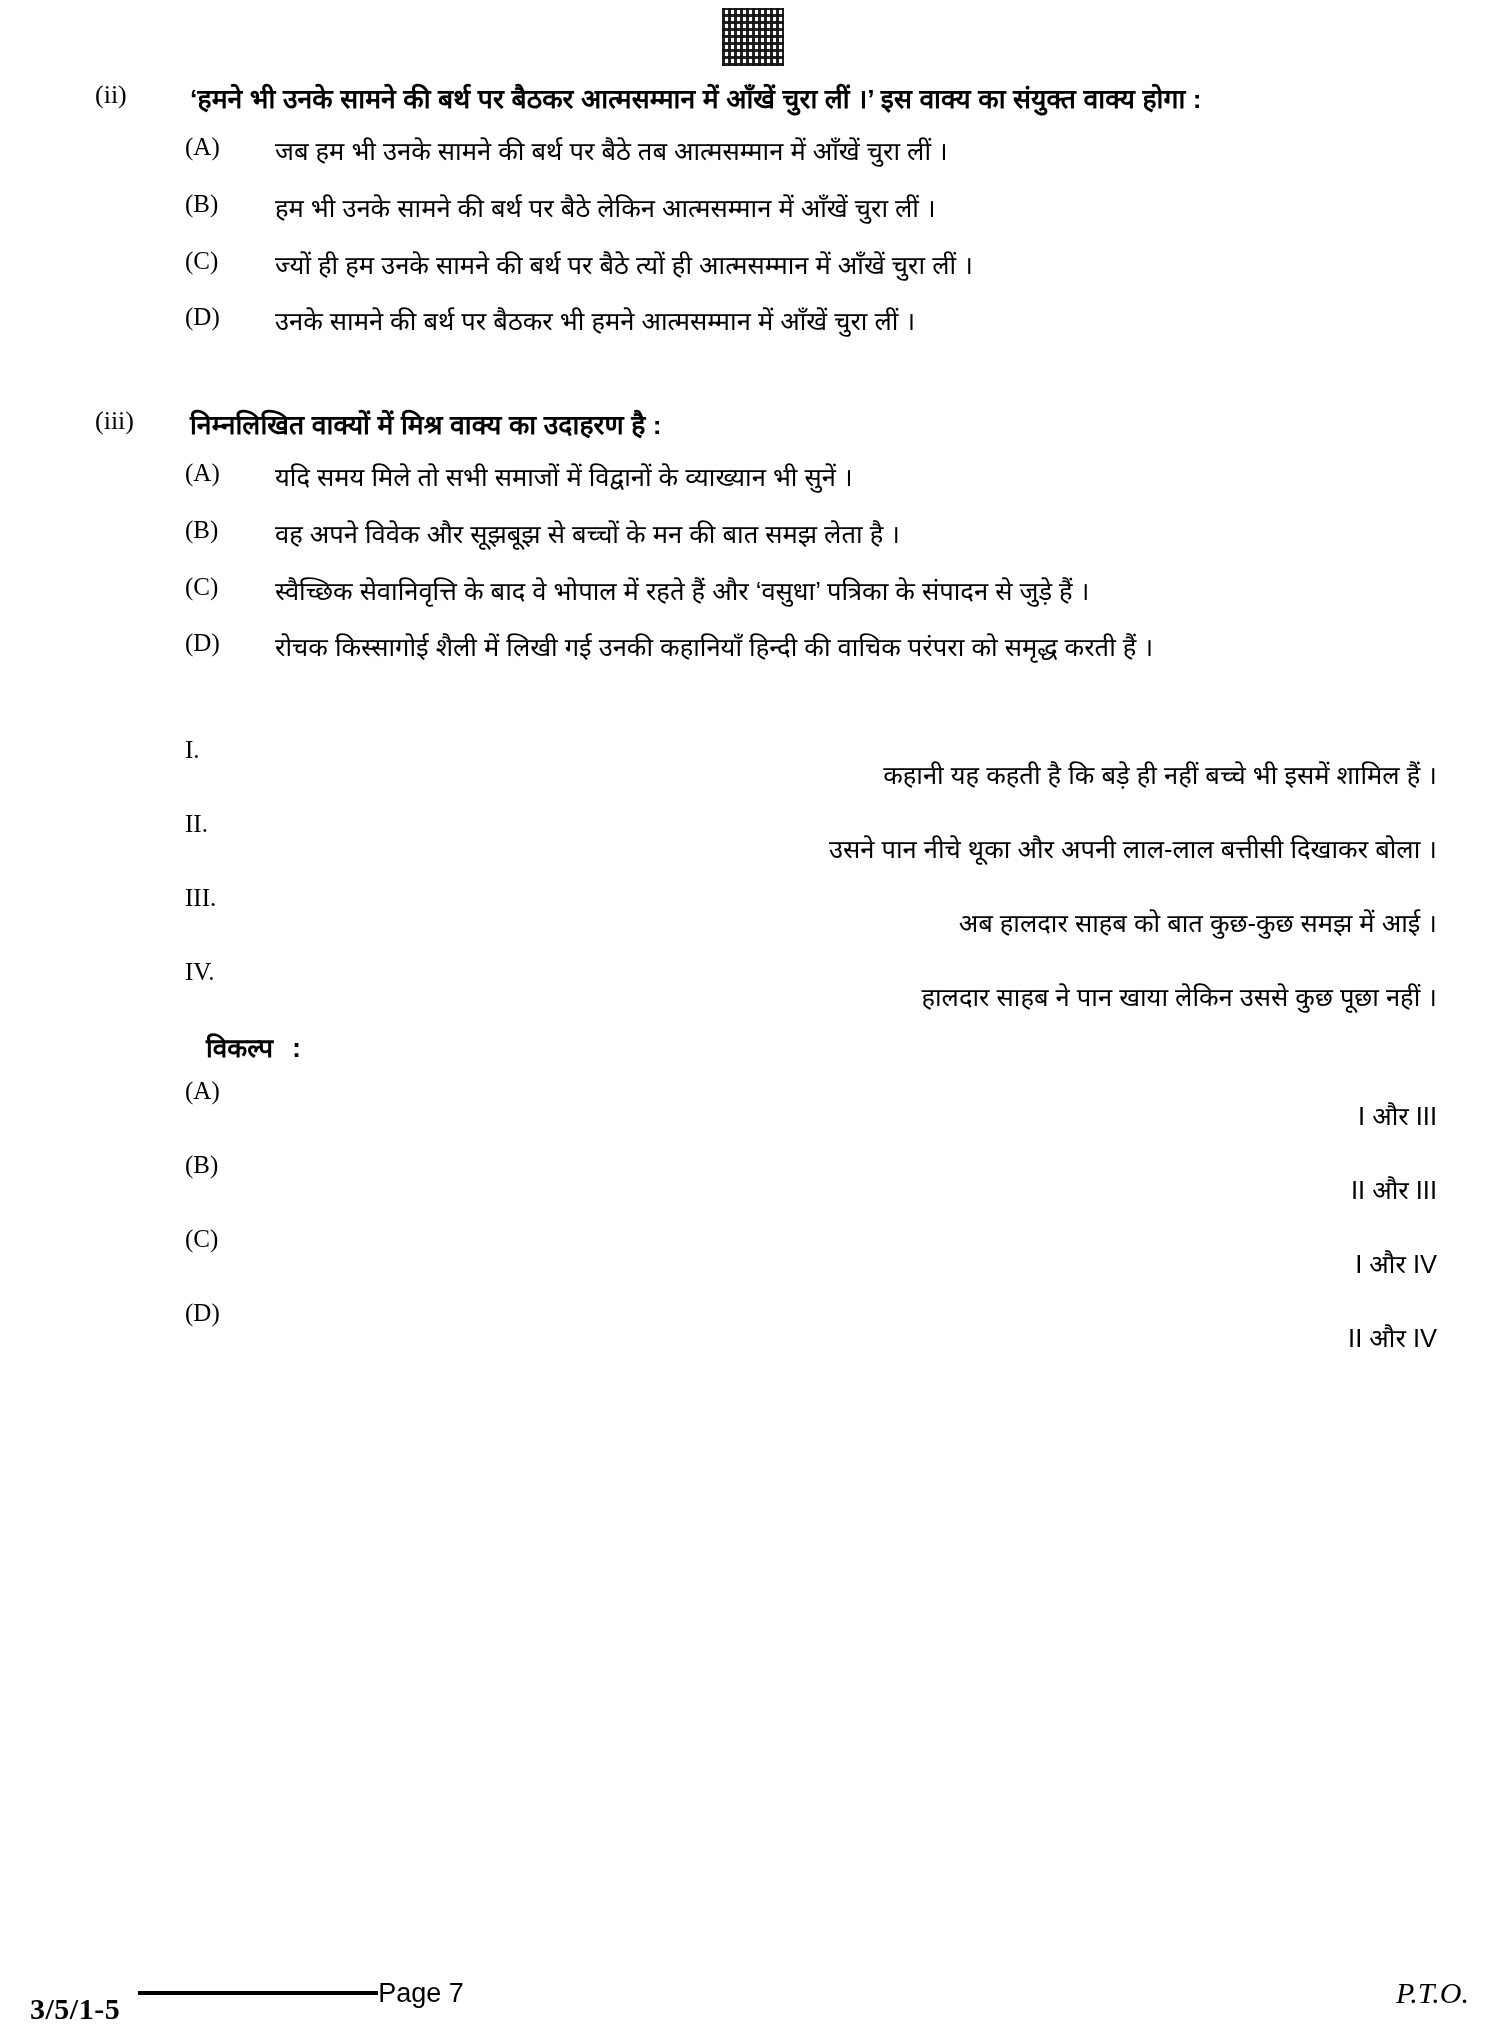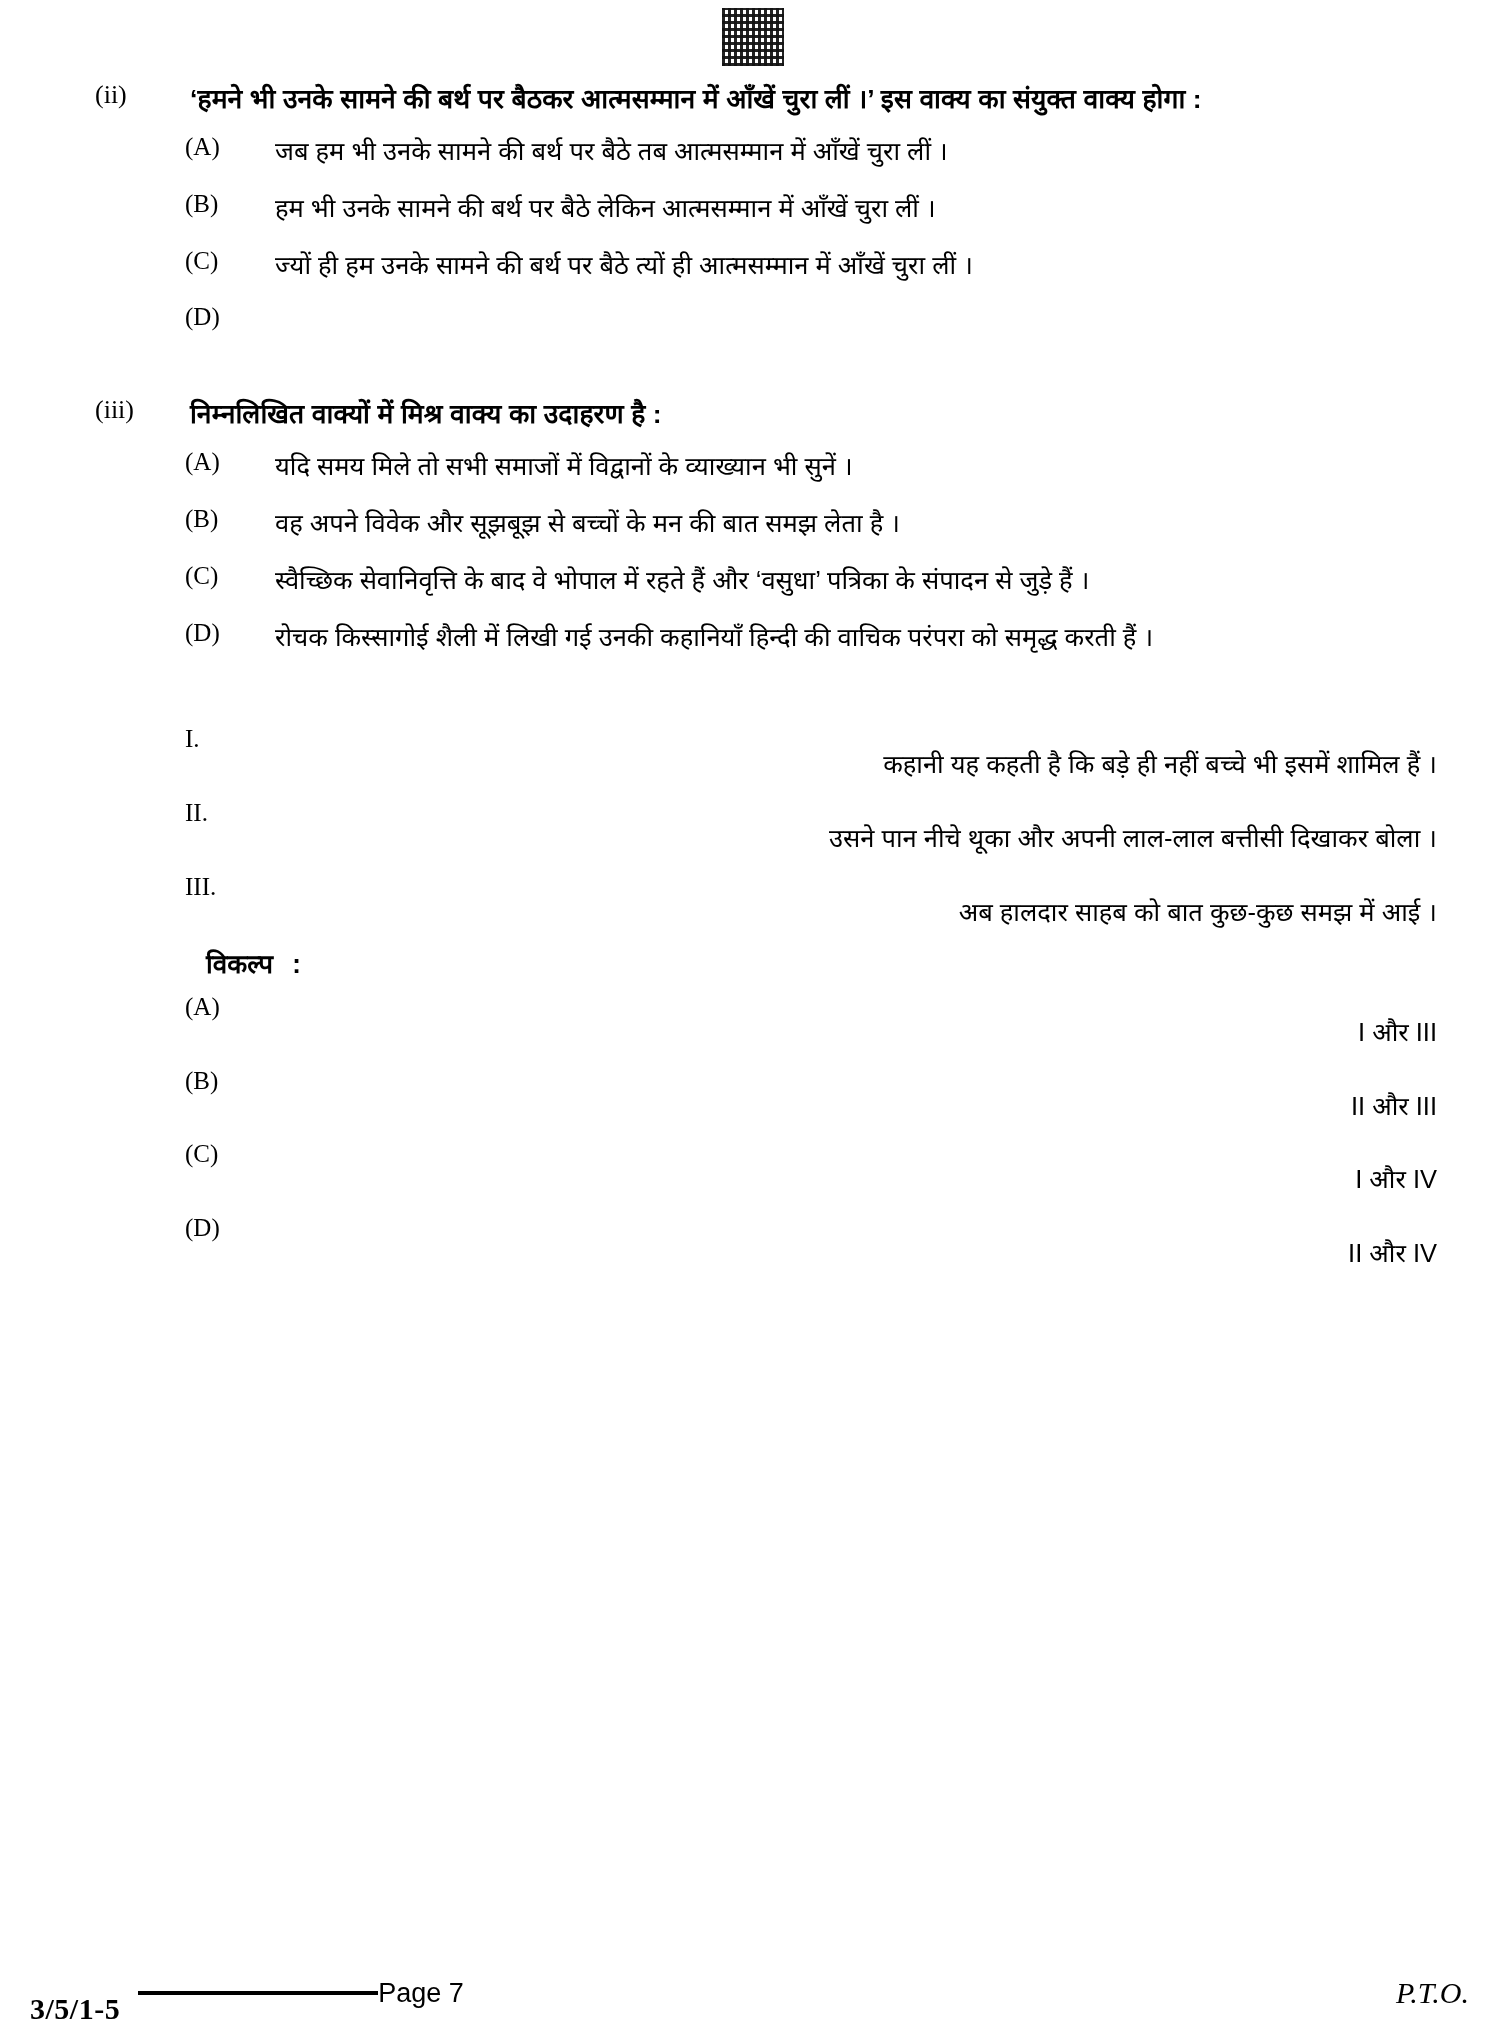--- a/index.html
+++ b/index.html
@@ -184,20 +184,21 @@
       <div class="optrow">
         <div class="optlabel">(B)</div>
         <div class="opttext">हम भी उनके सामने की बर्थ पर बैठे लेकिन आत्मसम्मान में आँखें चुरा लीं ।</div>
       </div>
       <div class="optrow">
         <div class="optlabel">(C)</div>
         <div class="opttext">ज्यों ही हम उनके सामने की बर्थ पर बैठे त्यों ही आत्मसम्मान में आँखें चुरा लीं ।</div>
       </div>
       <div class="optrow">
         <div class="optlabel">(D)</div>
+        <div class="opttext">उनके सामने की बर्थ पर बैठकर भी हमने आत्मसम्मान में आँखें चुरा लीं ।</div>
       </div>
     </div>
 
     <div class="gap-lg"></div>
 
     <div class="qrow">
       <div class="qnum">(iii)</div>
       <div class="qtext">निम्नलिखित वाक्यों में मिश्र वाक्य का उदाहरण है :</div>
     </div>
     <div class="optlist">
@@ -226,20 +227,24 @@
         <div class="optlabel roman">I.</div>
         <div class="opttext nojustify">कहानी यह कहती है कि बड़े ही नहीं बच्चे भी इसमें शामिल हैं ।</div>
       </div>
       <div class="optrow tight">
         <div class="optlabel roman">II.</div>
         <div class="opttext nojustify">उसने पान नीचे थूका और अपनी लाल-लाल बत्तीसी दिखाकर बोला ।</div>
       </div>
       <div class="optrow tight">
         <div class="optlabel roman">III.</div>
         <div class="opttext nojustify">अब हालदार साहब को बात कुछ-कुछ समझ में आई ।</div>
+      </div>
+      <div class="optrow tight">
+        <div class="optlabel roman">IV.</div>
+        <div class="opttext nojustify">हालदार साहब ने पान खाया लेकिन उससे कुछ पूछा नहीं ।</div>
       </div>
     </div>
 
     <div class="vikalp">विकल्प :</div>
 
     <div class="optlist">
       <div class="optrow tight">
         <div class="optlabel">(A)</div>
         <div class="opttext nojustify">I और III</div>
       </div>

